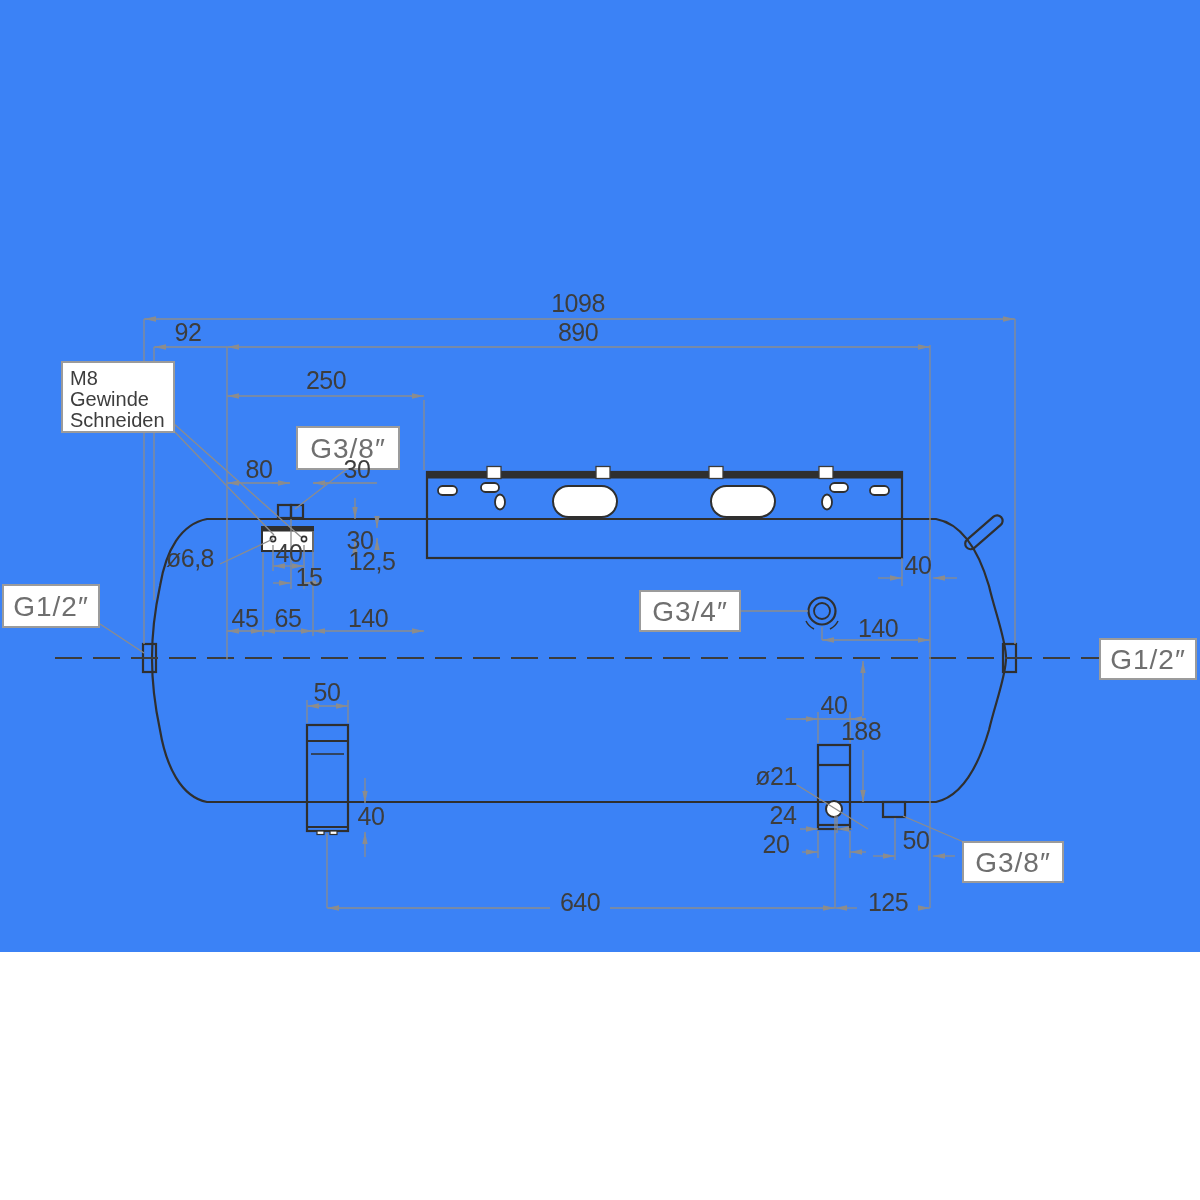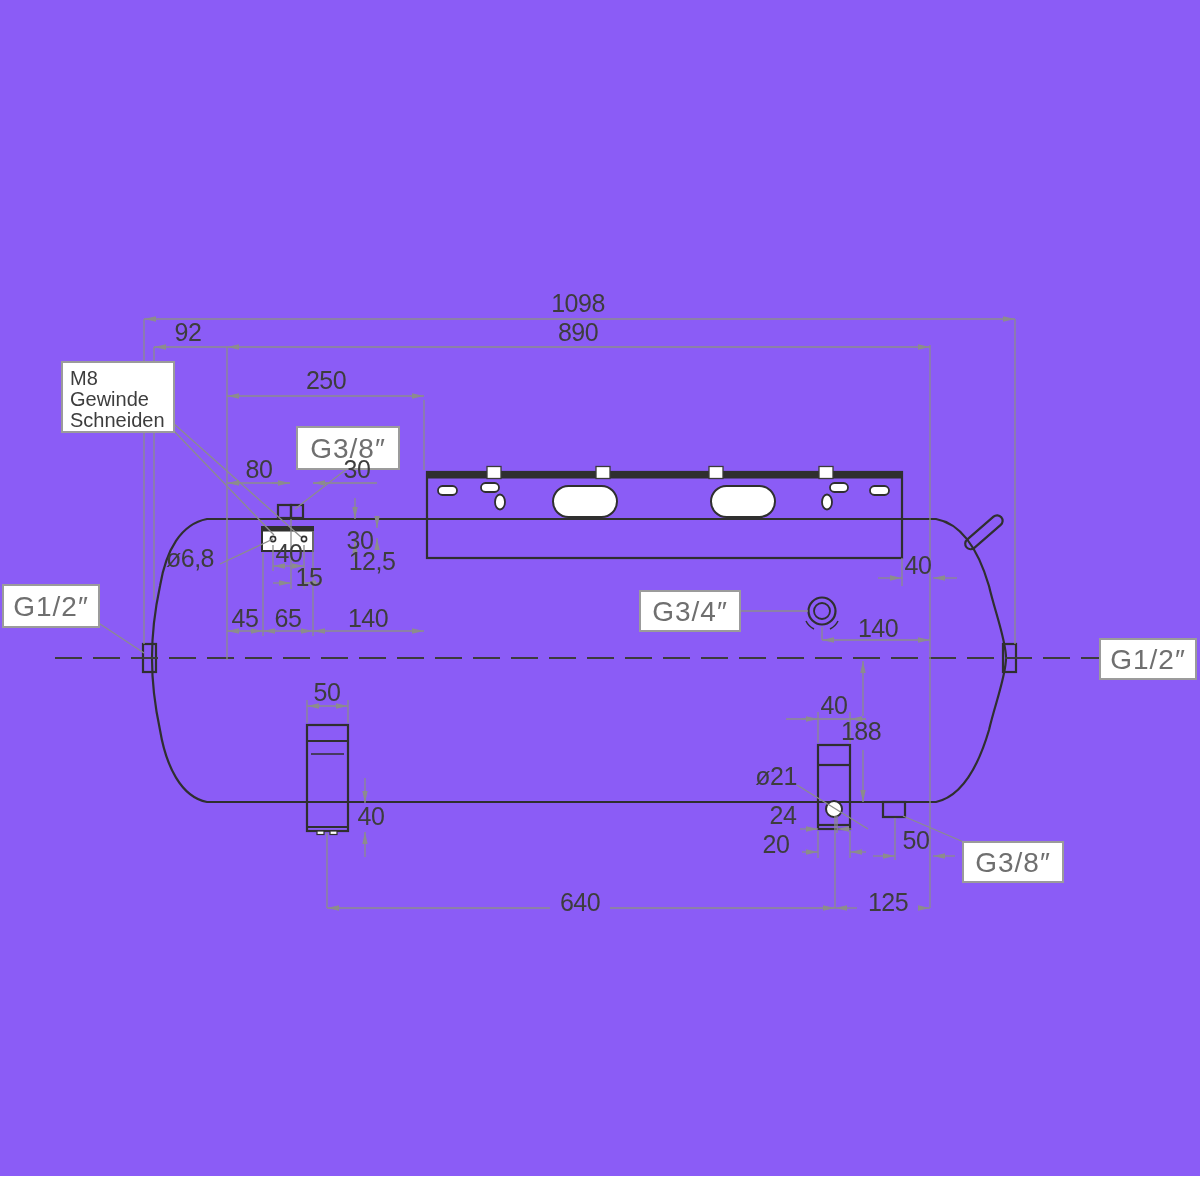--- a/index.html
+++ b/index.html
@@ -1,16 +1,16 @@
 <!DOCTYPE html>
 <html><head>
 <meta charset="utf-8">
 <style>
   html,body{margin:0;padding:0;background:#fff;}
-  #canvas{position:relative;width:1200px;height:1176px;background:#8b5cf6;overflow:hidden;}
+  #canvas{position:relative;width:1200px;height:952px;background:#3b82f6;overflow:hidden;}
   svg{display:block;}
   text{font-family:"Liberation Sans", sans-serif; fill:#3d3d3d;}
   .dim{font-size:25px; letter-spacing:-0.5px;}
   .glabel{font-size:28px; fill:#6f6f6f; letter-spacing:1px;}
   .note{font-size:20px; fill:#3d3d3d;}
   .thick{stroke:#2f2f2f;stroke-width:2.2;fill:none;}
   .thin{stroke:#8c8c8c;stroke-width:1.3;fill:none;}
   .lbox{stroke:#9b9b9b;stroke-width:2;fill:#fff;}
 </style>
 </head>

